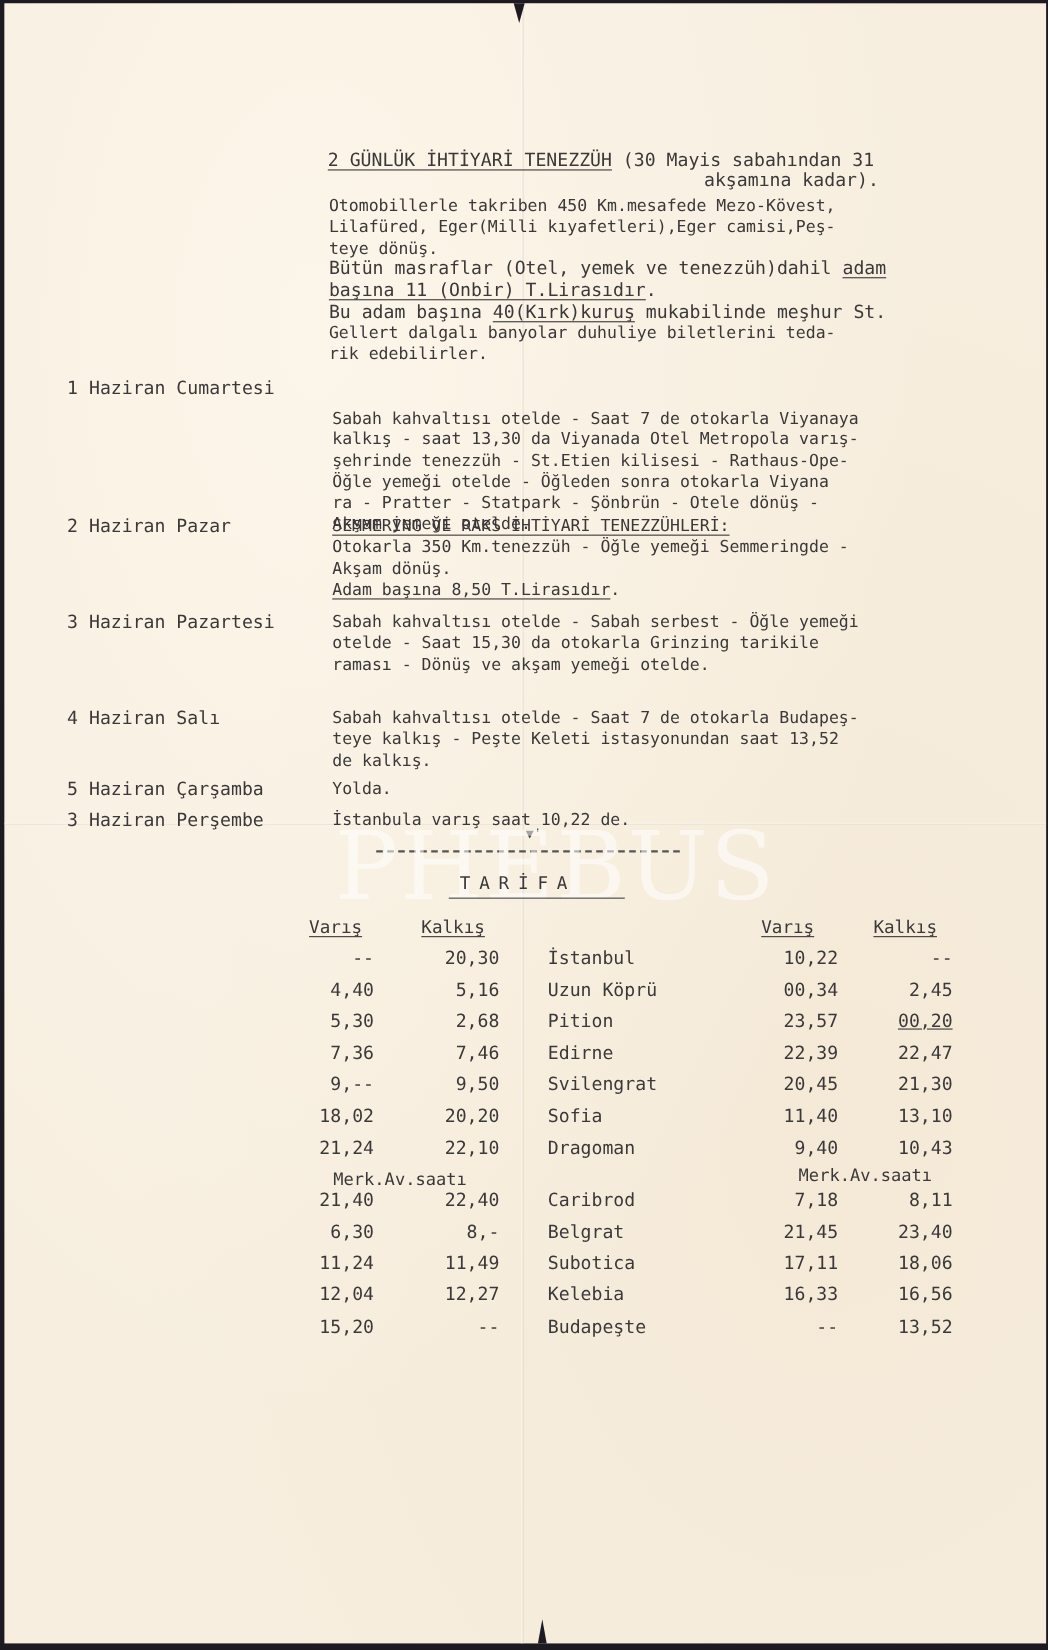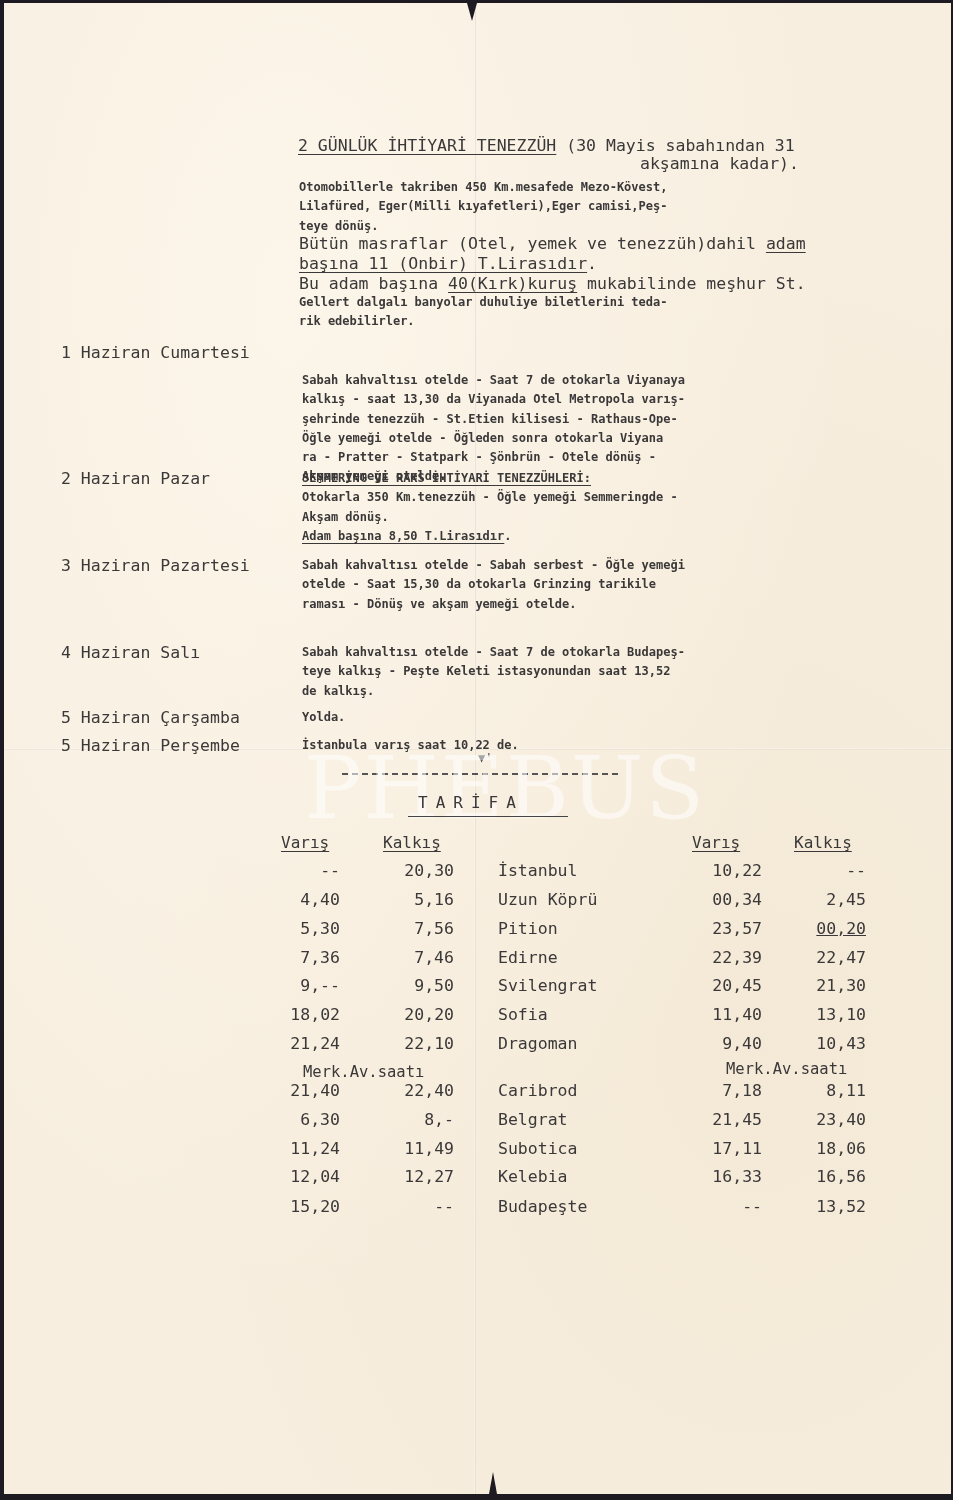--- a/index.html
+++ b/index.html
@@ -33,21 +33,21 @@
       position: absolute; left: 300px; top: 735px; width: 380px;
       font-family: "DejaVu Serif", "Liberation Serif", serif;
       font-size: 86px; letter-spacing: 2px; color: rgba(255,255,255,0.55);
       text-align: center; pointer-events: none;
     }
 
     .line { position: absolute; font-size: 16.5px; white-space: pre; line-height: 19px; }
     .u { text-decoration: underline; text-underline-offset: 3px; }
 
     .day-label { position: absolute; left: 57px; font-size: 16.5px; white-space: pre; }
-    .block { position: absolute; left: 298px; width: 620px; font-size: 12px; line-height: 19.3px; font-weight: bold; }
+    .block { position: absolute; left: 298px; width: 620px; font-size: 15px; line-height: 19.3px; }
     .block div { white-space: pre; }
 
     .sep { position: absolute; left: 338px; top: 770px; width: 276px; border-top: 2px dashed #555; }
     .mark { position: absolute; left: 474px; top: 748px; font-size: 12px; }
 
     .tarifa { position: absolute; left: 414px; top: 790px; font-size: 16px; letter-spacing: 8px; }
     .tarifa-ul { position: absolute; left: 404px; top: 813px; width: 160px; border-top: 1.5px solid #444; }
 
     .hdr { position: absolute; top: 830px; font-size: 16px; }
     .cell { position: absolute; font-size: 16.5px; white-space: pre; }
@@ -106,21 +106,21 @@
       <div class="day-label" style="top: 640px;">4 Haziran Salı</div>
       <div class="block" style="top: 640px;">
         <div>Sabah kahvaltısı otelde - Saat 7 de otokarla Budapeş-</div>
         <div>teye kalkış - Peşte Keleti istasyonundan saat 13,52</div>
         <div>de kalkış.</div>
       </div>
       <div class="day-label" style="top: 705px;">5 Haziran Çarşamba</div>
       <div class="block" style="top: 705px;">
         <div>Yolda.</div>
       </div>
-      <div class="day-label" style="top: 733px;">5 Haziran Perşembe</div>
+      <div class="day-label" style="top: 733px;">3 Haziran Perşembe</div>
       <div class="block" style="top: 733px;">
         <div>İstanbula varış saat 10,22 de.</div>
       </div>
     </div>
 
   <div class="mark">▼'</div>
   <div class="sep"></div>
 
   <div class="watermark">PHEBUS</div>
 
@@ -145,21 +145,21 @@
       </div>
       <div>
         <div class="cell r" style="top: 887px; left: 262px; width: 74px;">4,40</div>
         <div class="cell r" style="top: 887px; left: 374px; width: 76px;">5,16</div>
         <div class="cell" style="top: 887px; left: 494px;">Uzun Köprü</div>
         <div class="cell r" style="top: 887px; left: 682px; width: 76px;">00,34</div>
         <div class="cell r" style="top: 887px; left: 784px; width: 78px;">2,45</div>
       </div>
       <div>
         <div class="cell r" style="top: 916px; left: 262px; width: 74px;">5,30</div>
-        <div class="cell r" style="top: 916px; left: 374px; width: 76px;">7,56</div>
+        <div class="cell r" style="top: 916px; left: 374px; width: 76px;">2,68</div>
         <div class="cell" style="top: 916px; left: 494px;">Pition</div>
         <div class="cell r" style="top: 916px; left: 682px; width: 76px;">23,57</div>
         <div class="cell r" style="top: 916px; left: 784px; width: 78px; text-decoration: underline;">00,20</div>
       </div>
       <div>
         <div class="cell r" style="top: 945px; left: 262px; width: 74px;">7,36</div>
         <div class="cell r" style="top: 945px; left: 374px; width: 76px;">7,46</div>
         <div class="cell" style="top: 945px; left: 494px;">Edirne</div>
         <div class="cell r" style="top: 945px; left: 682px; width: 76px;">22,39</div>
         <div class="cell r" style="top: 945px; left: 784px; width: 78px;">22,47</div>

